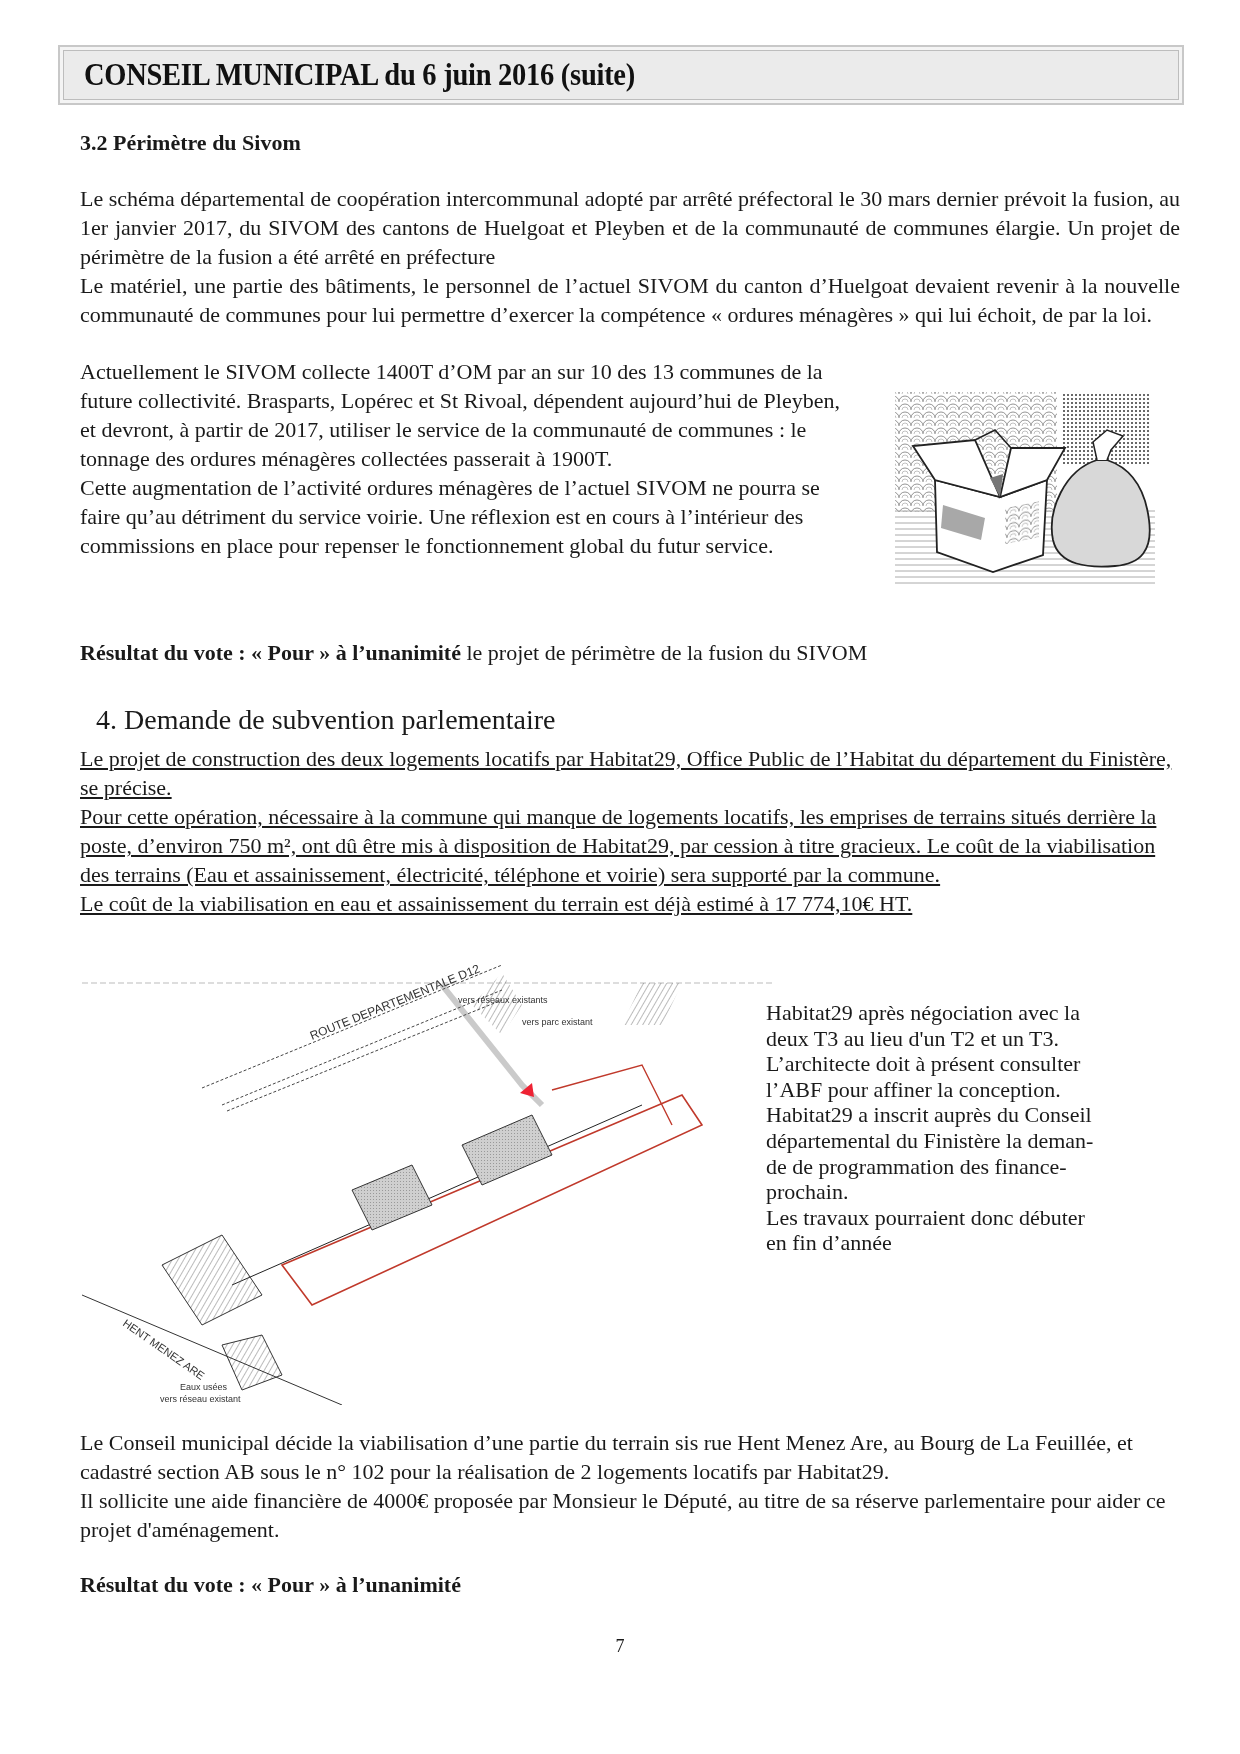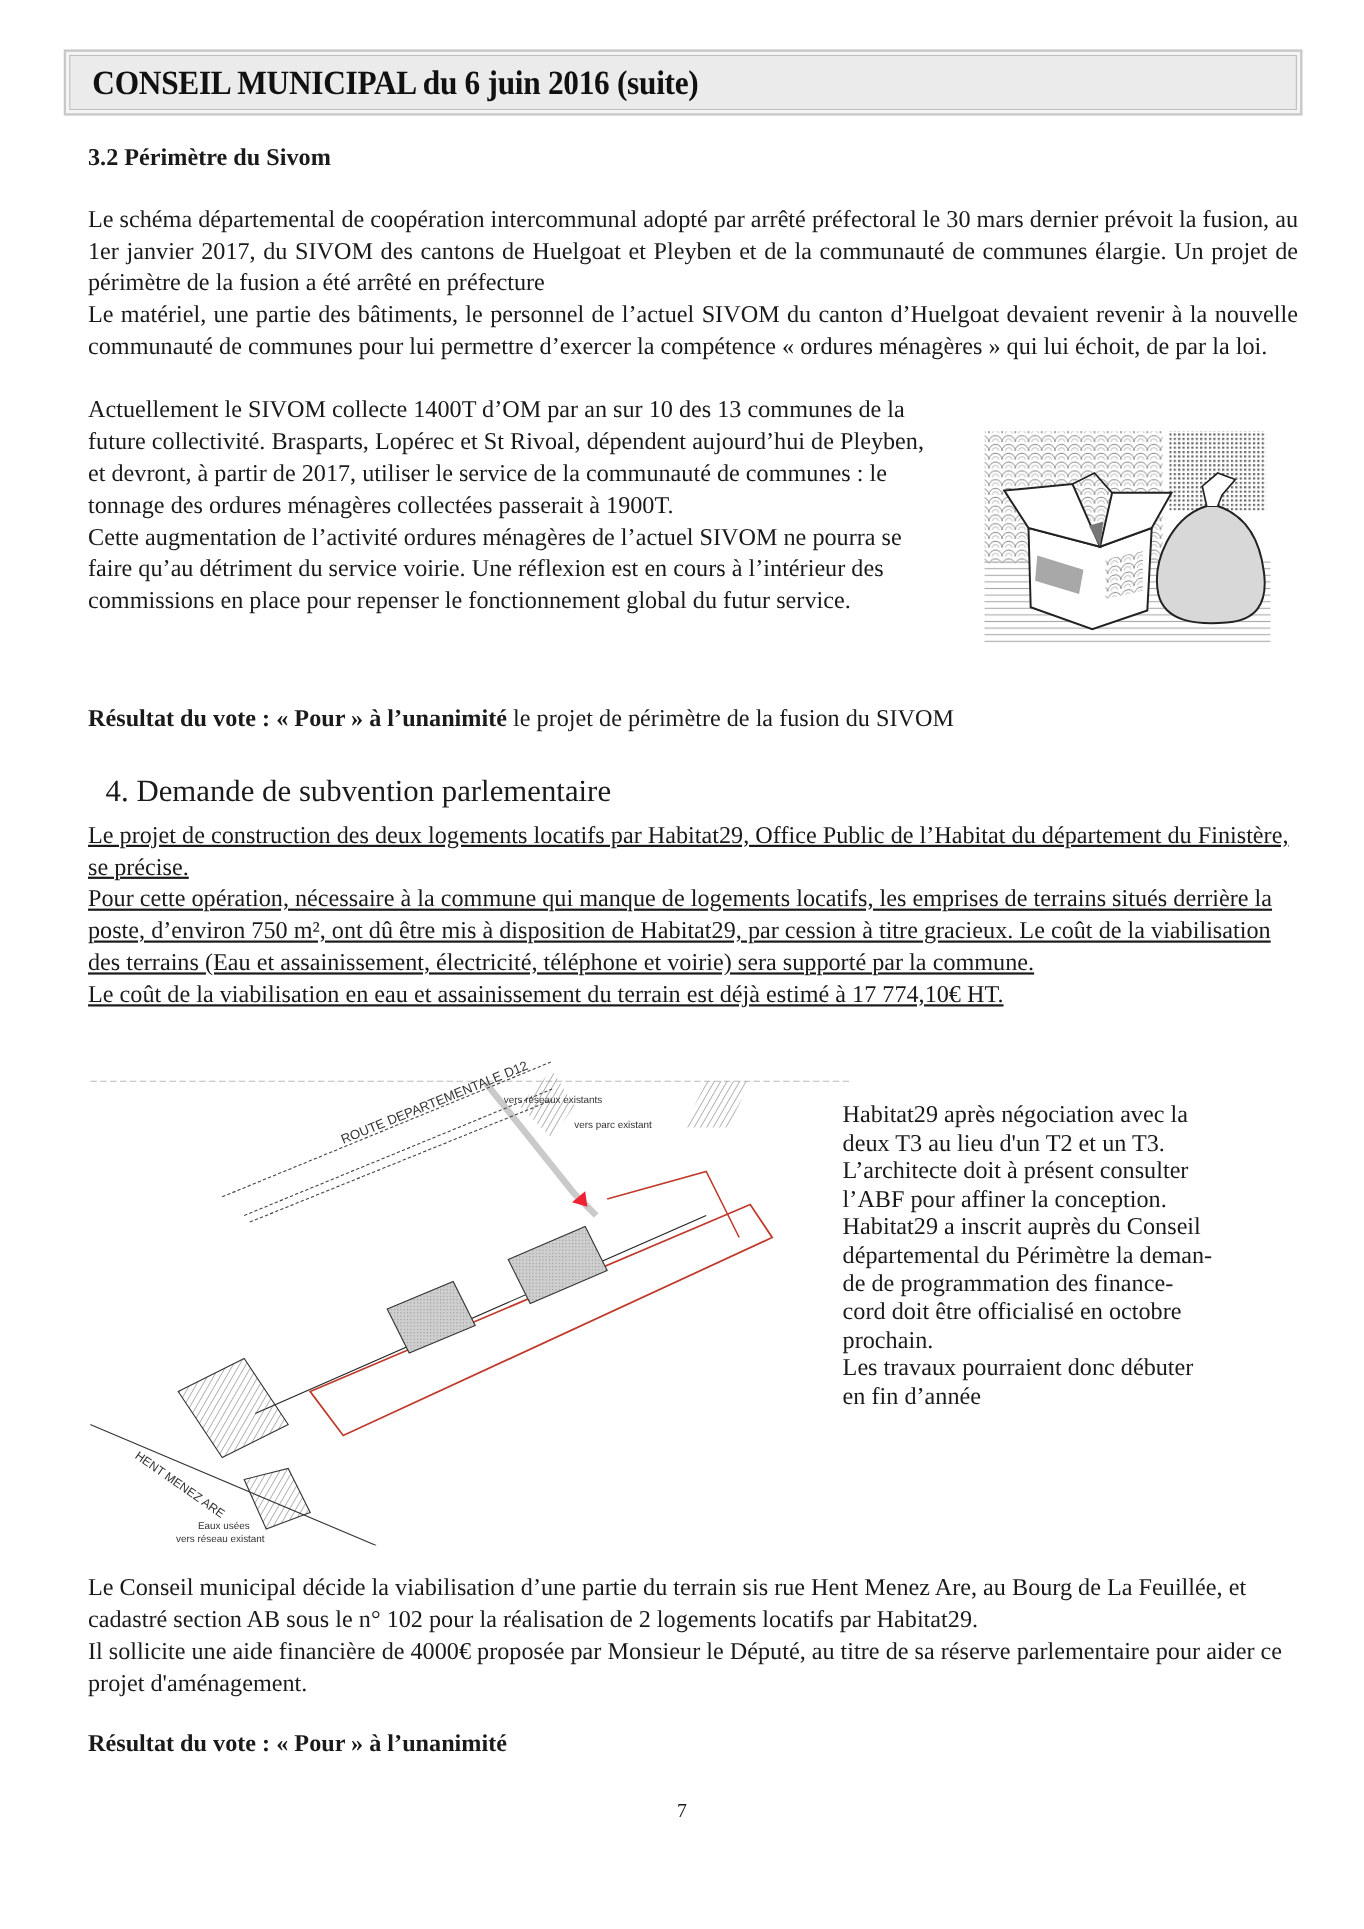--- a/index.html
+++ b/index.html
@@ -115,23 +115,22 @@
     <text x="78" y="437" font-size="9" font-family="Liberation Sans, sans-serif" fill="#333">vers réseau existant</text>
   </svg>
 </div>
 
 <div class="txt" style="left:766px; top:1000px; width:390px; line-height:25.6px;">
   <p>Habitat29 après négociation avec la</p>
   <p>deux T3 au lieu d'un T2 et un T3.</p>
   <p>L’architecte doit à présent consulter</p>
   <p>l’ABF pour affiner la conception.</p>
   <p>Habitat29 a inscrit auprès du Conseil</p>
-  <p>départemental du Périmètre la deman-</p>
+  <p>départemental du Finistère la deman-</p>
   <p>de de programmation des finance-</p>
-  <p>cord doit être officialisé en octobre</p>
   <p>prochain.</p>
   <p>Les travaux pourraient donc débuter</p>
   <p>en fin d’année</p>
 </div>
 
 <div class="txt" style="left:80px; top:1428px; width:1100px;">
   <p>Le Conseil municipal décide la viabilisation d’une partie du terrain sis rue Hent Menez Are, au Bourg de La Feuillée, et cadastré section AB sous le n° 102 pour la réalisation de 2 logements locatifs par Habitat29.</p>
   <p>Il sollicite une aide financière de 4000€ proposée par Monsieur le Député, au titre de sa réserve parlementaire pour aider ce projet d'aménagement.</p>
 </div>
 

